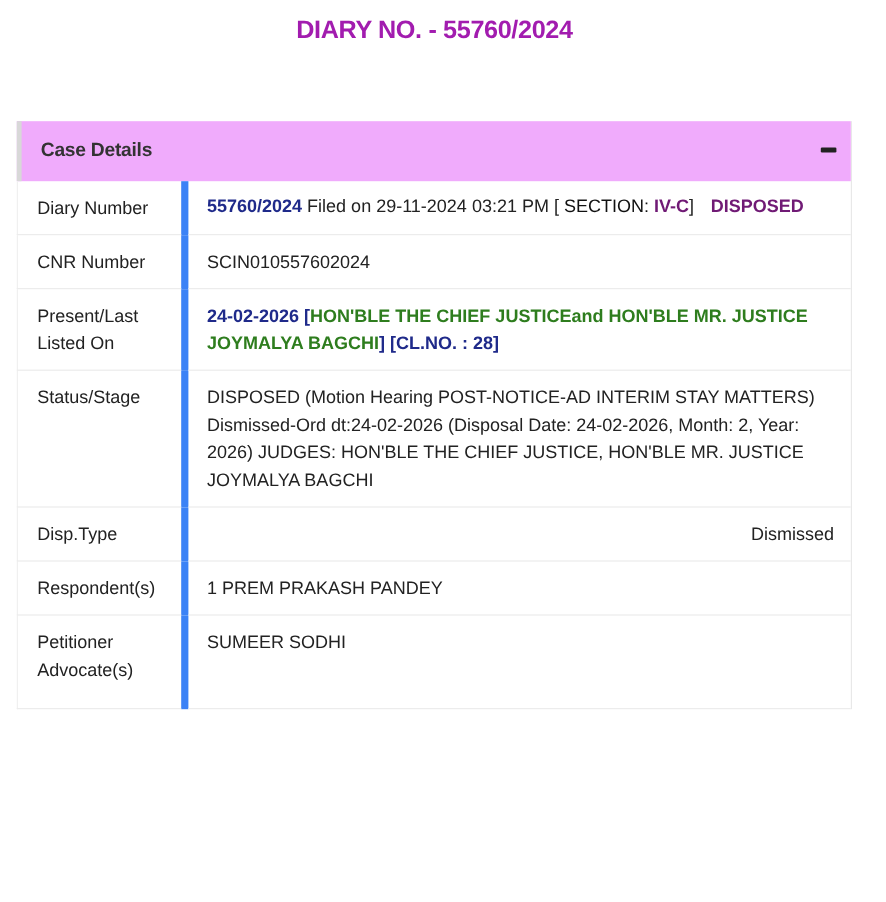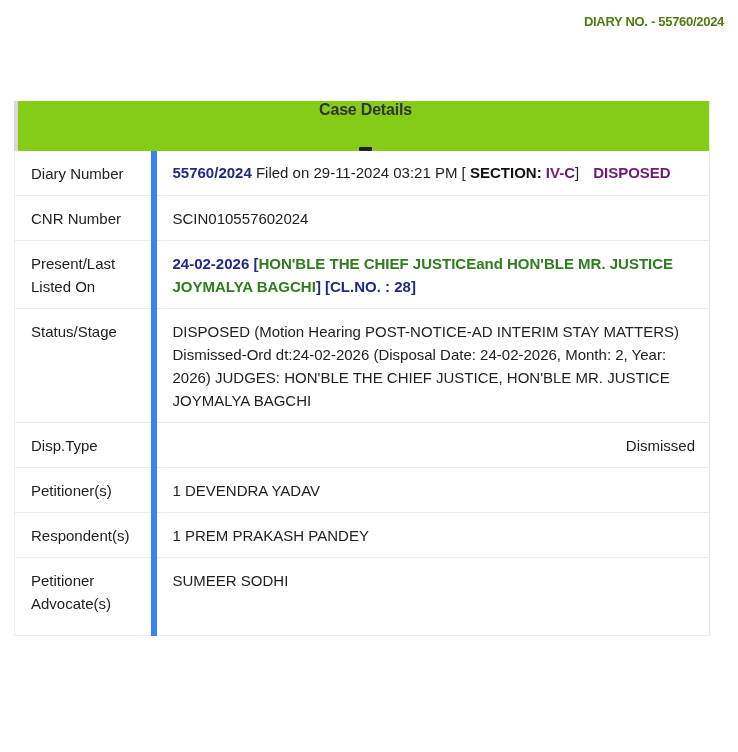--- a/index.html
+++ b/index.html
@@ -5,58 +5,57 @@
   * { box-sizing: border-box; margin: 0; padding: 0; }
   html, body {
     width: 738px; height: 752px; overflow: hidden;
     background: #ffffff;
     font-family: "Liberation Sans", "DejaVu Sans", sans-serif;
     color: #222222;
   }
   .page { position: relative; width: 738px; height: 752px; }
   .diary-title {
     position: absolute; top: 14px; left: 0; width: 724px;
-    text-align: right; font-size: 13px; font-weight: bold;
-    letter-spacing: -0.3px; color: #4d7c0f;
+    text-align: center; font-size: 21px; font-weight: bold;
+    letter-spacing: -0.3px; color: #a21caf;
   }
   .case-title {
     position: absolute; top: 58px; left: 0; width: 724px;
     text-align: center; font-size: 19px; font-weight: bold;
     letter-spacing: -0.3px; color: #111;
   }
   .panel {
     position: absolute; top: 101px; left: 14px; width: 696px;
     border-right: 1px solid #e8e8e8;
   }
   .panel-header {
-    height: 50px; background: #84cc16;
+    height: 50px; background: #f0abfc;
     border-left: 4px solid #d8d8d8;
     display: flex; align-items: center; justify-content: space-between;
     padding: 0 12px 0 16px;
-    flex-direction: column;
   }
   .panel-title { font-size: 16px; font-weight: bold; color: #333; letter-spacing: -0.2px; }
   .collapse-icon {
     width: 13px; height: 4px; background: #222; border-radius: 1px; margin-top: -2px;
   }
   table.details { width: 100%; border-collapse: collapse; }
   table.details td {
     vertical-align: top; font-size: 15px; line-height: 23px;
     border-bottom: 1px solid #ececec; padding: 11px 14px 10px 16px;
   }
   table.details td.label {
     width: 139px; border-right: 6px solid #3b82f6; color: #222;
     border-left: 1px solid #f0f0f0;
   }
   table.details td.value { padding-left: 16px; color: #222; }
   .c-blue { color: #1f2a8a; font-weight: bold; margin-top: 31px; }
   .c-green { color: #2e7d1e; font-weight: bold; }
   .c-red { color: #c0272d; }
   .c-red-bold { color: #701a75; font-weight: bold; }
-  .c-black-bold { color: #111; font-weight: bold; }
+  .c-black-bold { color: #111; font-weight: normal; }
   .c-dim-red { color: #c0474b; text-align: right; }
   .sp { display: inline-block; width: 14px; }
 </style>
 </head>
 <body>
 
 <div class="page">
   <div class="diary-title">DIARY NO. - 55760/2024</div>
 
   <div class="panel">
@@ -81,24 +80,20 @@
       </tr>
       <tr>
         <td class="label">Status/Stage</td>
         <td class="value c-red" style="padding-right:14px;">DISPOSED (Motion Hearing POST-NOTICE-AD INTERIM STAY MATTERS) Dismissed-Ord dt:24-02-2026 (Disposal Date: 24-02-2026, Month: 2, Year: 2026) JUDGES: HON'BLE THE CHIEF JUSTICE, HON'BLE MR. JUSTICE JOYMALYA BAGCHI</td>
       </tr>
       <tr>
         <td class="label">Disp.Type</td>
         <td class="value c-dim-red">Dismissed</td>
       </tr>
       <tr>
-        <td class="label">Petitioner(s)</td>
-        <td class="value">1 DEVENDRA YADAV</td>
-      </tr>
-      <tr>
         <td class="label">Respondent(s)</td>
         <td class="value">1 PREM PRAKASH PANDEY</td>
       </tr>
       <tr>
         <td class="label" style="padding-bottom:20px;">Petitioner Advocate(s)</td>
         <td class="value">SUMEER SODHI</td>
       </tr>
     </tbody>
       </table>
   </div>

